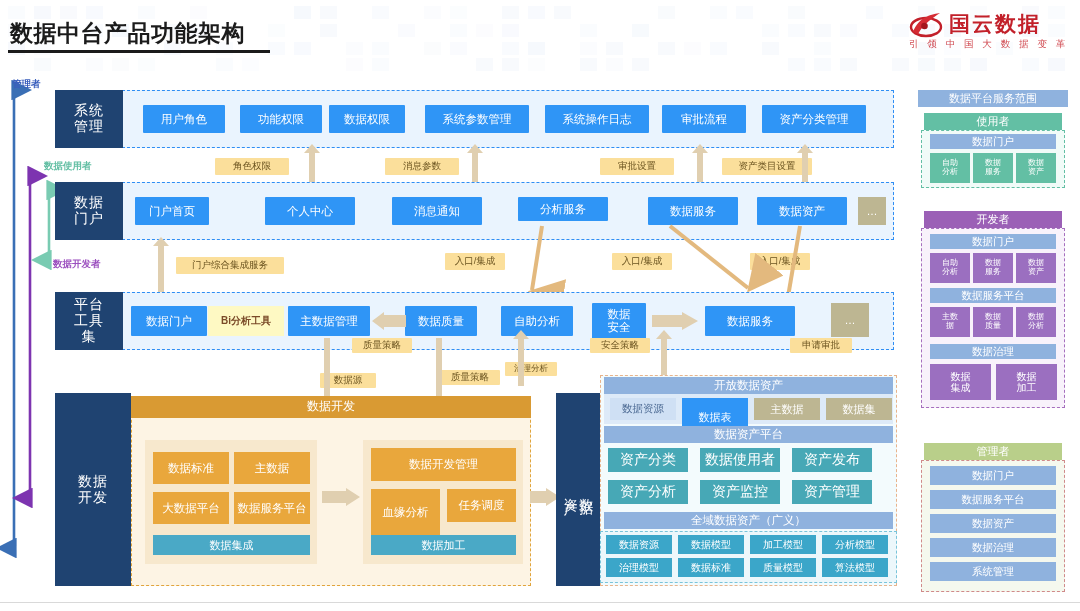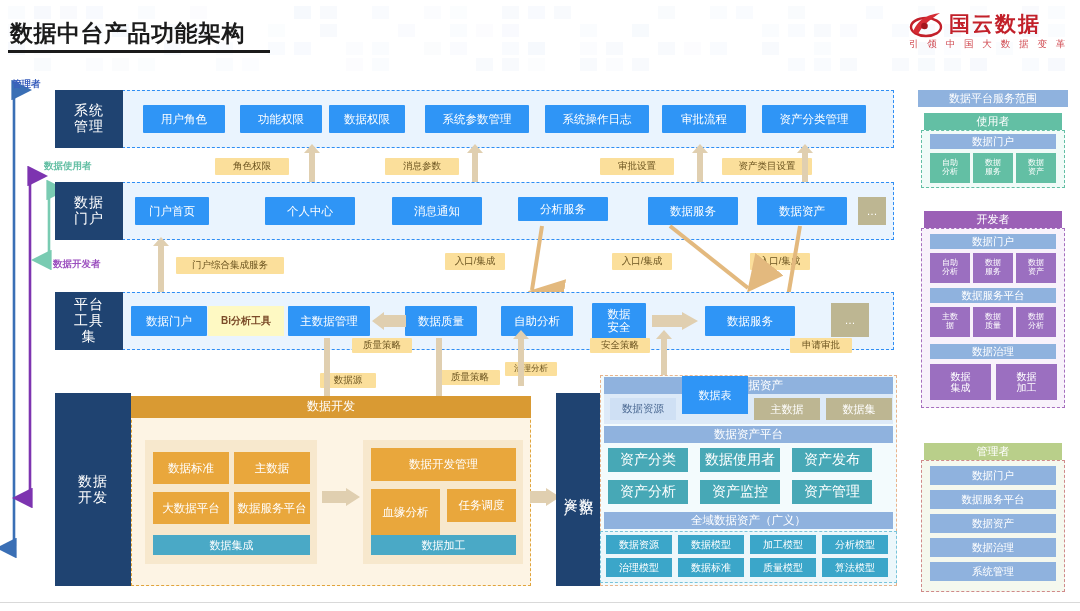--- a/index.html
+++ b/index.html
@@ -350,21 +350,21 @@
 
 <div class="abs navy ctr" style="left:556px;top:393px;width:44px;height:193px;">
   <span style="white-space:pre-line;writing-mode:vertical-rl;letter-spacing:3px;">数据
 资产</span>
 </div>
 <div class="abs asset-outer" style="left:600px;top:375px;width:297px;height:211px;"></div>
 
 <div class="abs asset-bar ctr" style="left:604px;top:377px;width:289px;height:17px;">开放数据资产</div>
 <div class="abs asset-strip" style="left:604px;top:394px;width:289px;height:30px;"></div>
 <div class="abs asset-light ctr" style="left:610px;top:398px;width:66px;height:22px;">数据资源</div>
-<div class="abs asset-bluehi ctr" style="left:682px;top:376px;width:66px;height:38px;">数据表</div>
+<div class="abs asset-bluehi ctr" style="left:682px;top:398px;width:66px;height:38px;">数据表</div>
 <div class="abs asset-khaki ctr" style="left:754px;top:398px;width:66px;height:22px;">主数据</div>
 <div class="abs asset-khaki ctr" style="left:826px;top:398px;width:66px;height:22px;">数据集</div>
 
 <div class="abs asset-bar ctr" style="left:604px;top:426px;width:289px;height:17px;">数据资产平台</div>
 <div class="abs asset-teal ctr" style="left:608px;top:448px;width:80px;height:24px;">资产分类</div>
 <div class="abs asset-teal ctr" style="left:700px;top:448px;width:80px;height:24px;">数据使用者</div>
 <div class="abs asset-teal ctr" style="left:792px;top:448px;width:80px;height:24px;">资产发布</div>
 <div class="abs asset-teal ctr" style="left:608px;top:480px;width:80px;height:24px;">资产分析</div>
 <div class="abs asset-teal ctr" style="left:700px;top:480px;width:80px;height:24px;">资产监控</div>
 <div class="abs asset-teal ctr" style="left:792px;top:480px;width:80px;height:24px;">资产管理</div>

